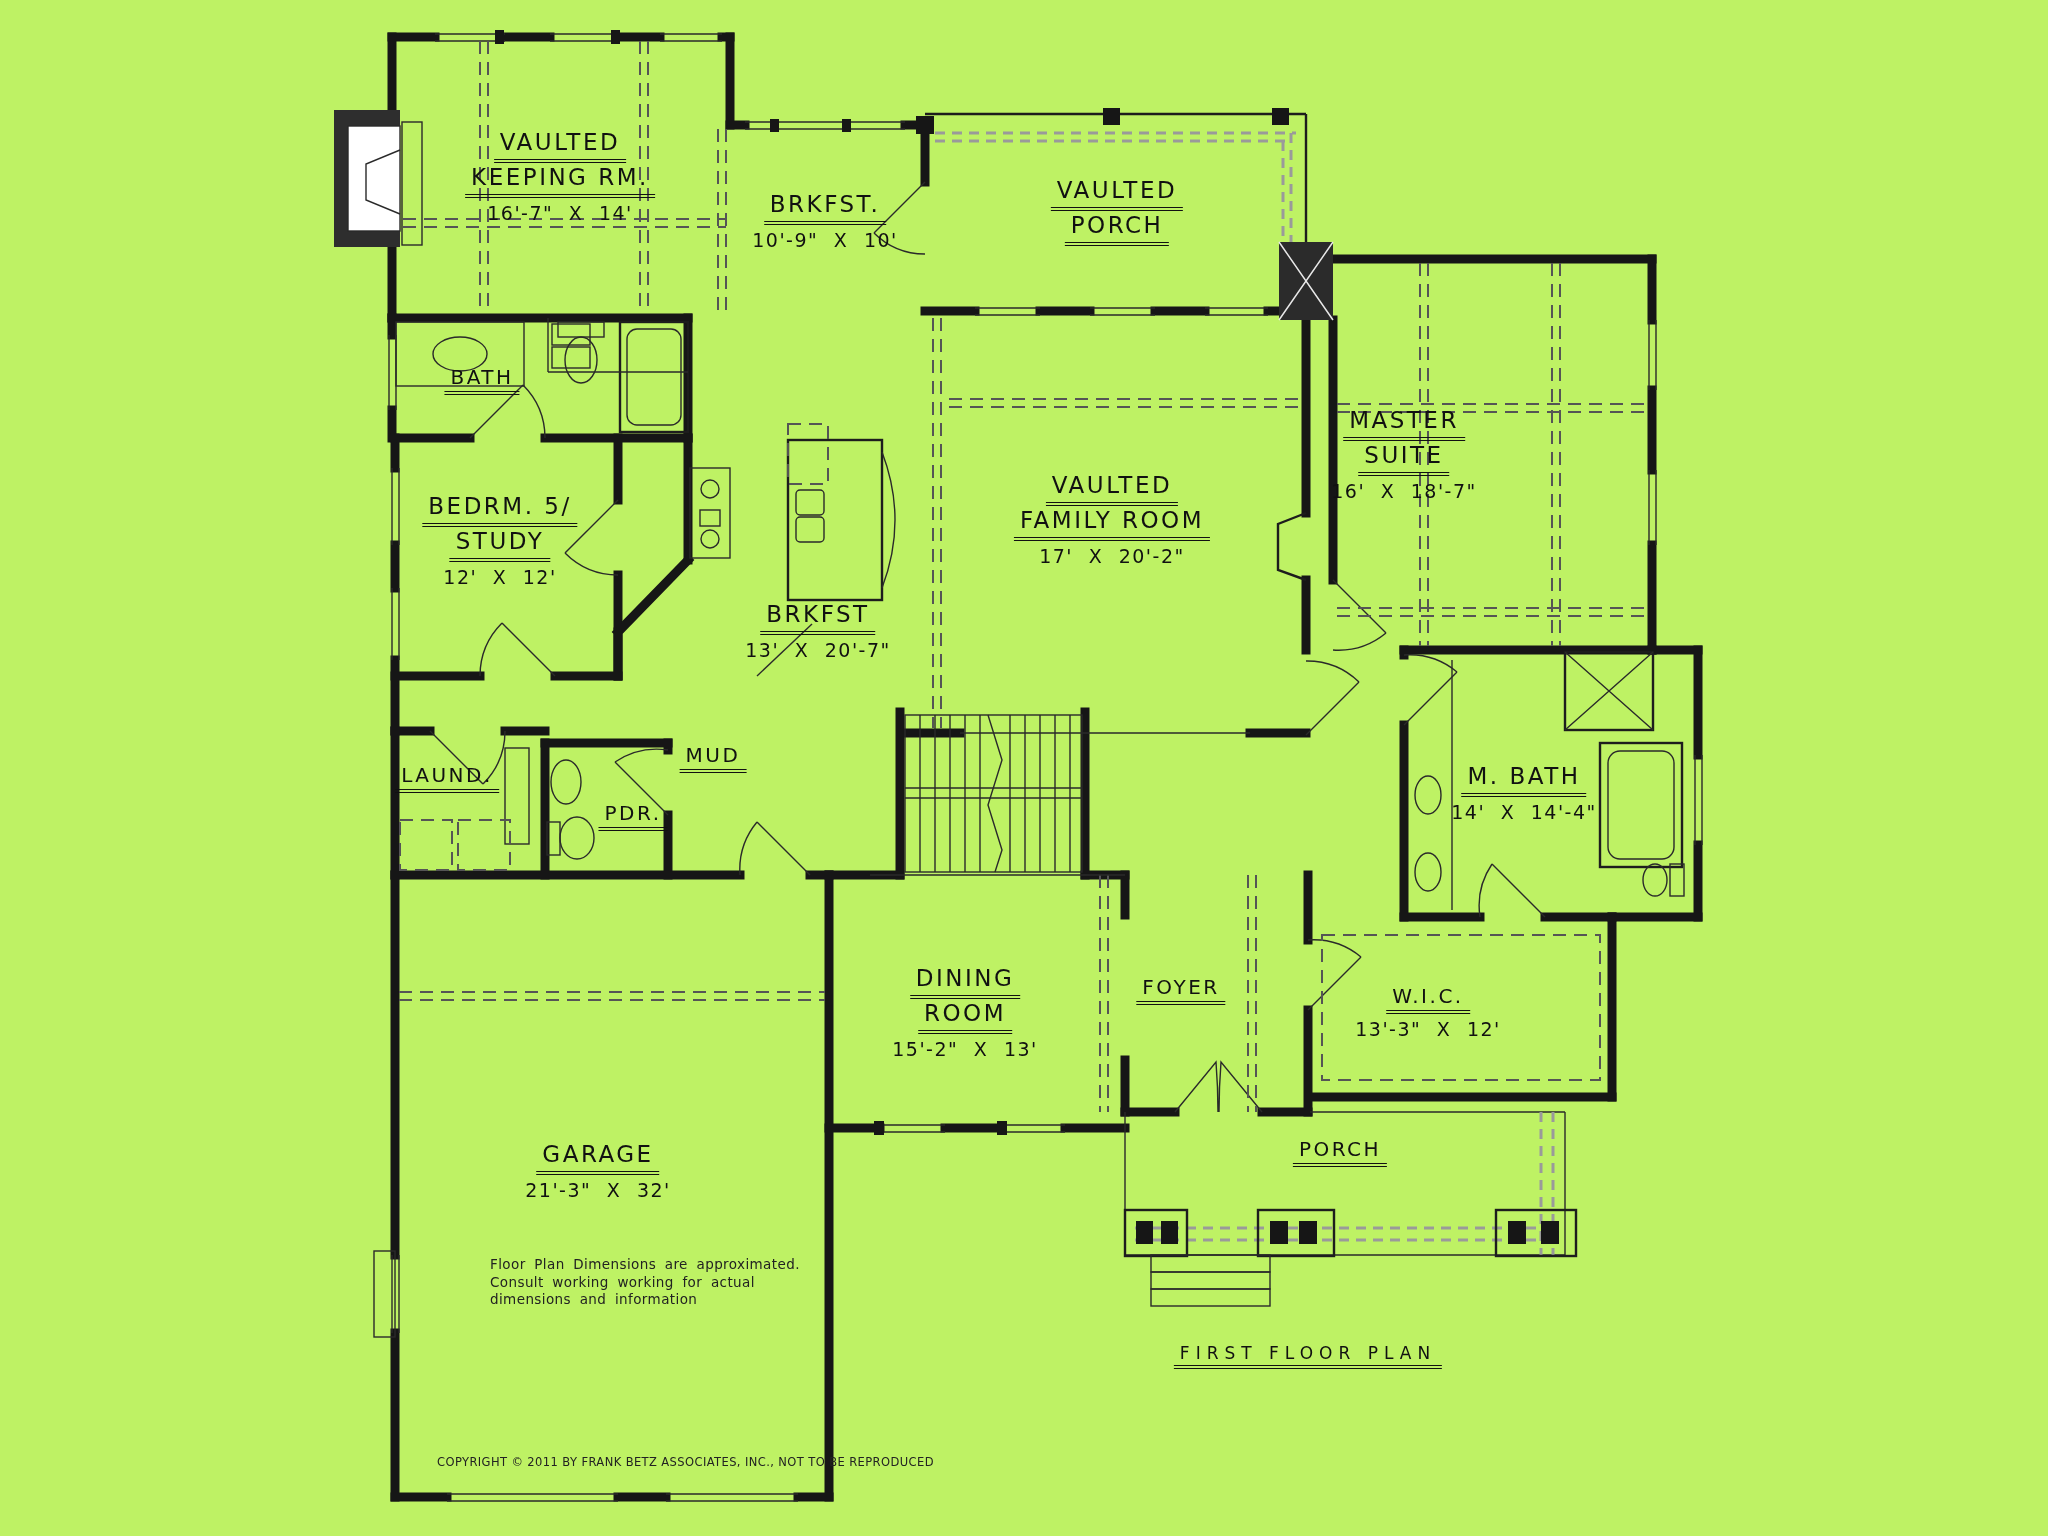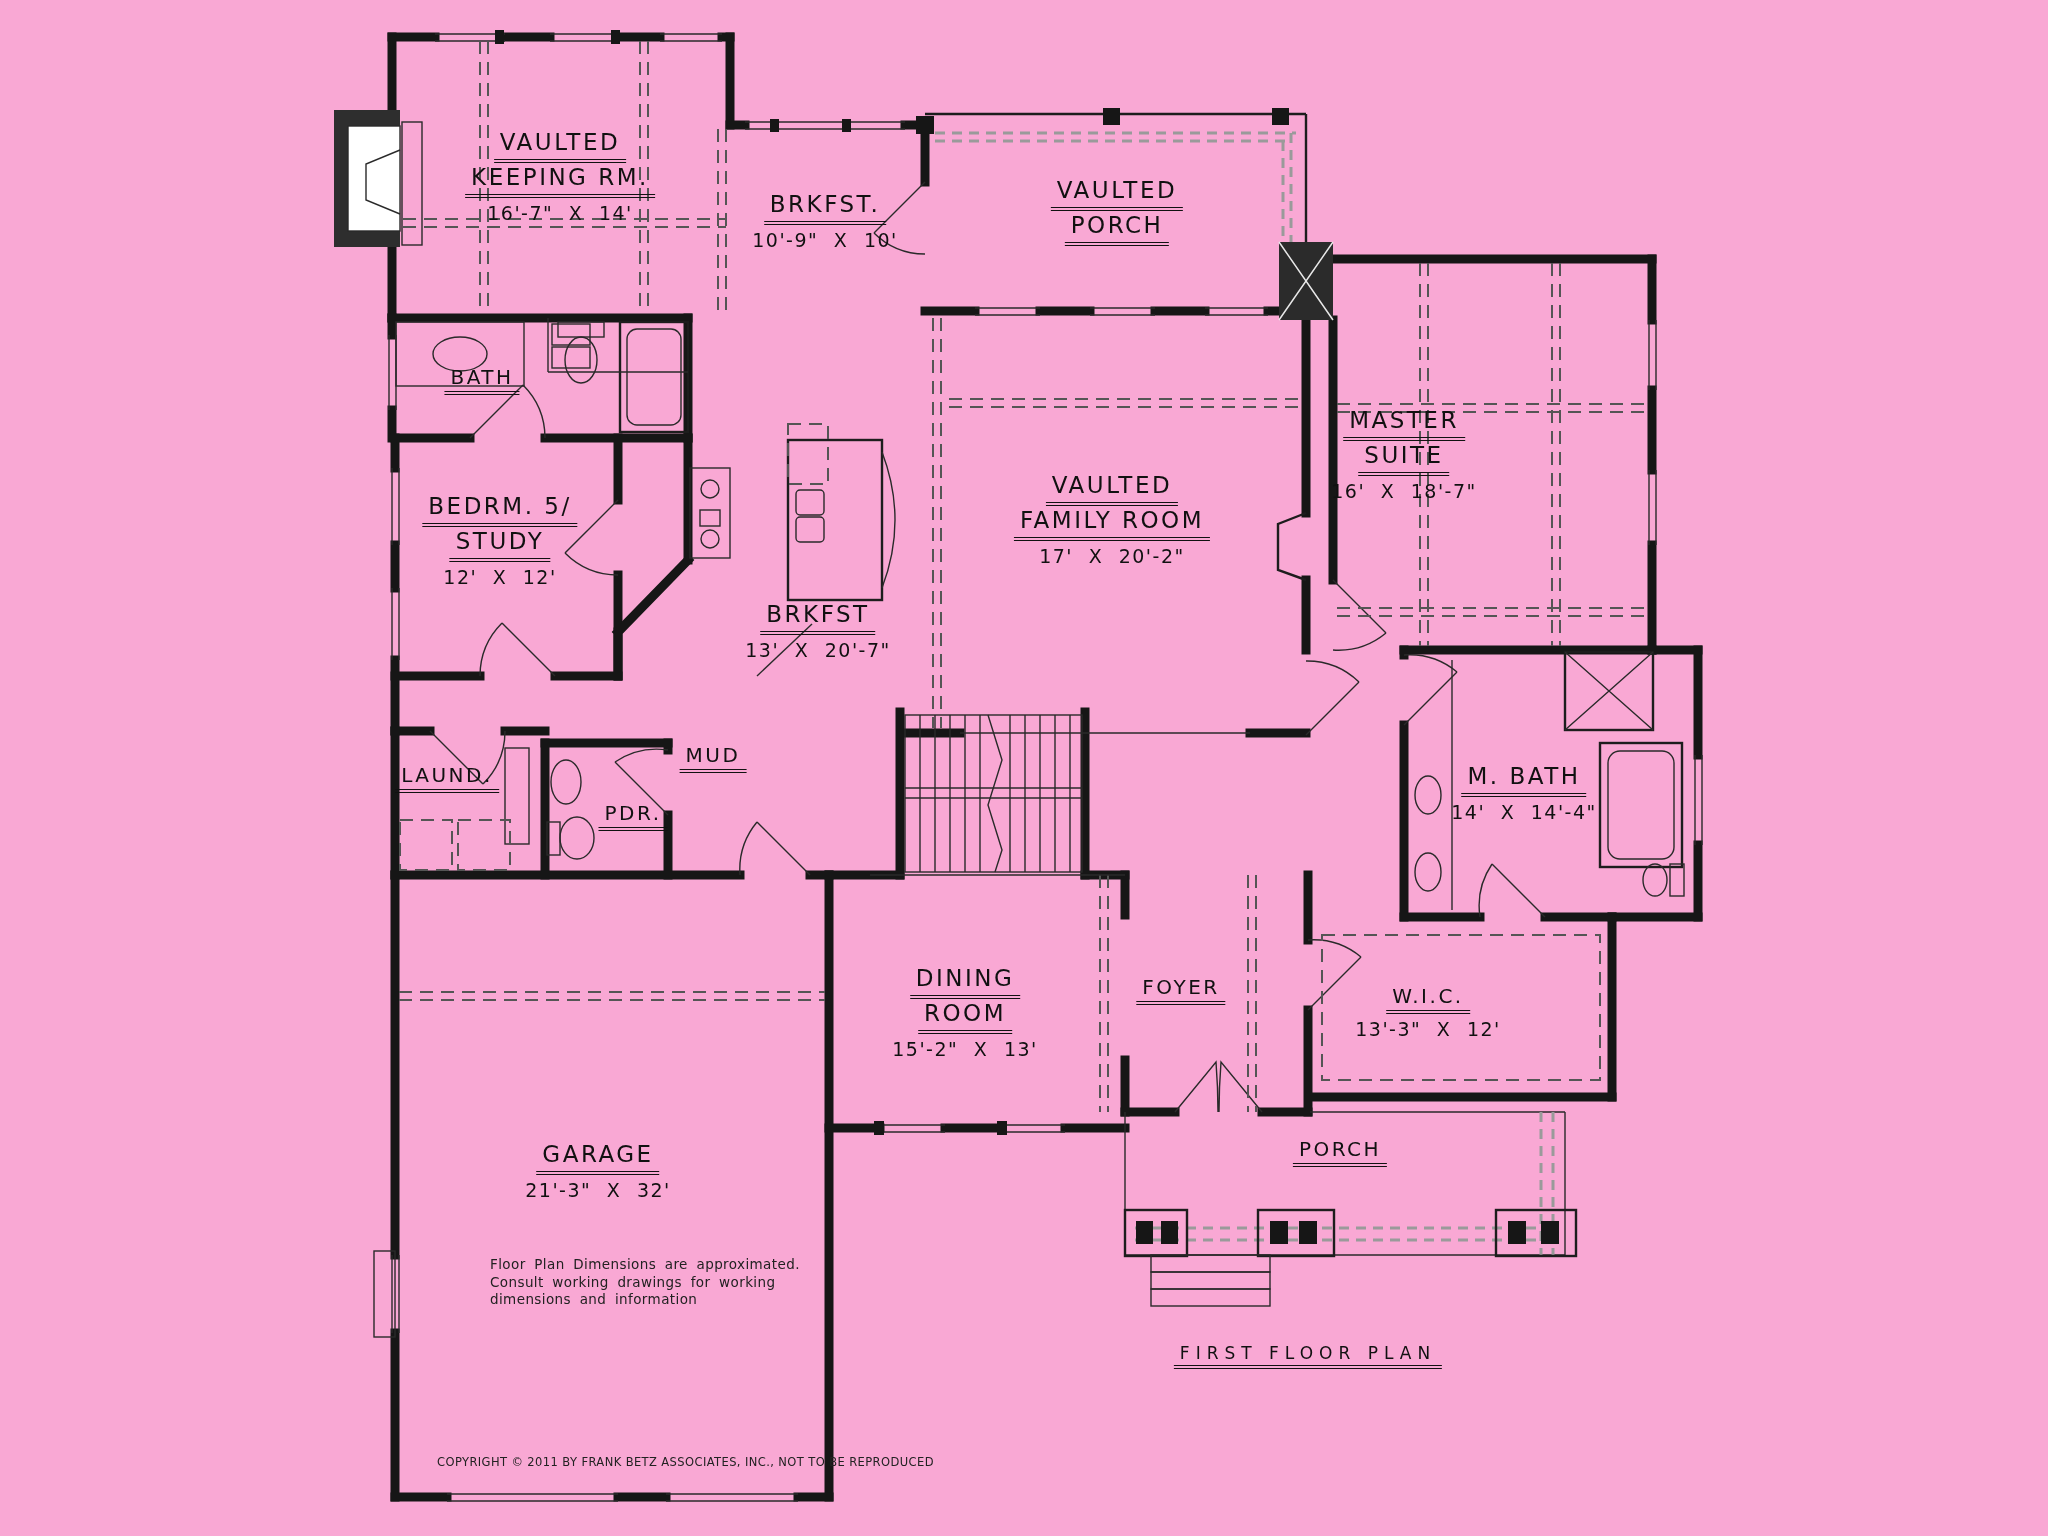--- a/index.html
+++ b/index.html
@@ -1,16 +1,16 @@
 <!DOCTYPE html>
 <html><head>
 <meta charset="utf-8">
 <style>
   html,body{margin:0;padding:0;background:#fff;}
-  .canvas{position:relative;width:2048px;height:1536px;background:#f9a8d4;
+  .canvas{position:relative;width:2048px;height:1536px;background:#bef264;
           font-family:"DejaVu Sans",sans-serif;color:#111;overflow:hidden;}
   .plan-svg{position:absolute;left:0;top:0;}
   .label{position:absolute;transform:translateX(-50%);text-align:center;white-space:nowrap;}
   .label .ln{display:block;}
   .rn{display:inline-block;font-size:23px;letter-spacing:2.5px;font-weight:500;
       border-bottom:4px double #111;padding:0 6px 1px;line-height:1.3;}
   .sm .rn{font-size:20px;}
   .rd{font-size:19px;letter-spacing:1.5px;word-spacing:8px;margin-top:4px;}
   .title-label .rn{font-size:17px;letter-spacing:6px;}
   .note{position:absolute;text-align:left;font-size:13.5px;line-height:17.5px;
@@ -334,19 +334,19 @@
 <div class="label sm" style="left:1340px;top:1136px">
   <span class="ln"><span class="rn">PORCH</span></span>
 </div>
 
 <div class="label title-label" style="left:1308px;top:1342px">
   <span class="ln"><span class="rn">FIRST FLOOR PLAN</span></span>
 </div>
 
 <div class="note" style="left:490px;top:1256px">
   <div>Floor Plan Dimensions are approximated.</div>
-  <div>Consult working drawings for working</div>
+  <div>Consult working working for actual</div>
   <div>dimensions and information</div>
 </div>
 
 <div class="copy" style="left:437px;top:1455px">COPYRIGHT © 2011 BY FRANK BETZ ASSOCIATES, INC., NOT TO BE REPRODUCED</div>
 
 </div>
 
 </body></html>

